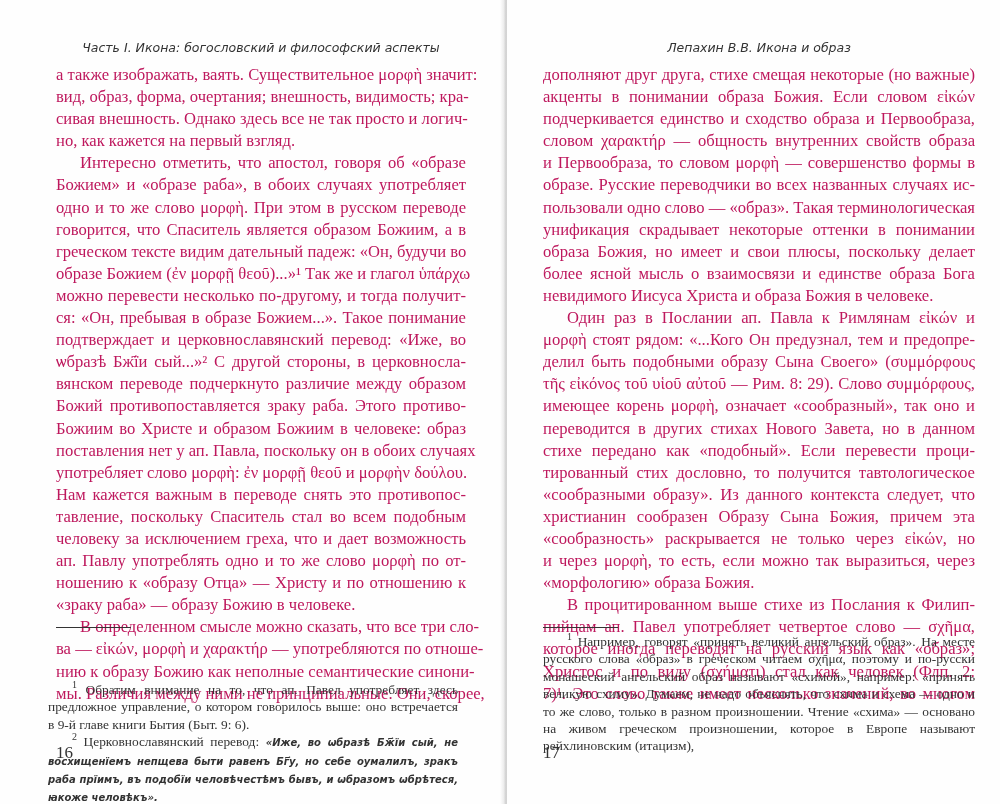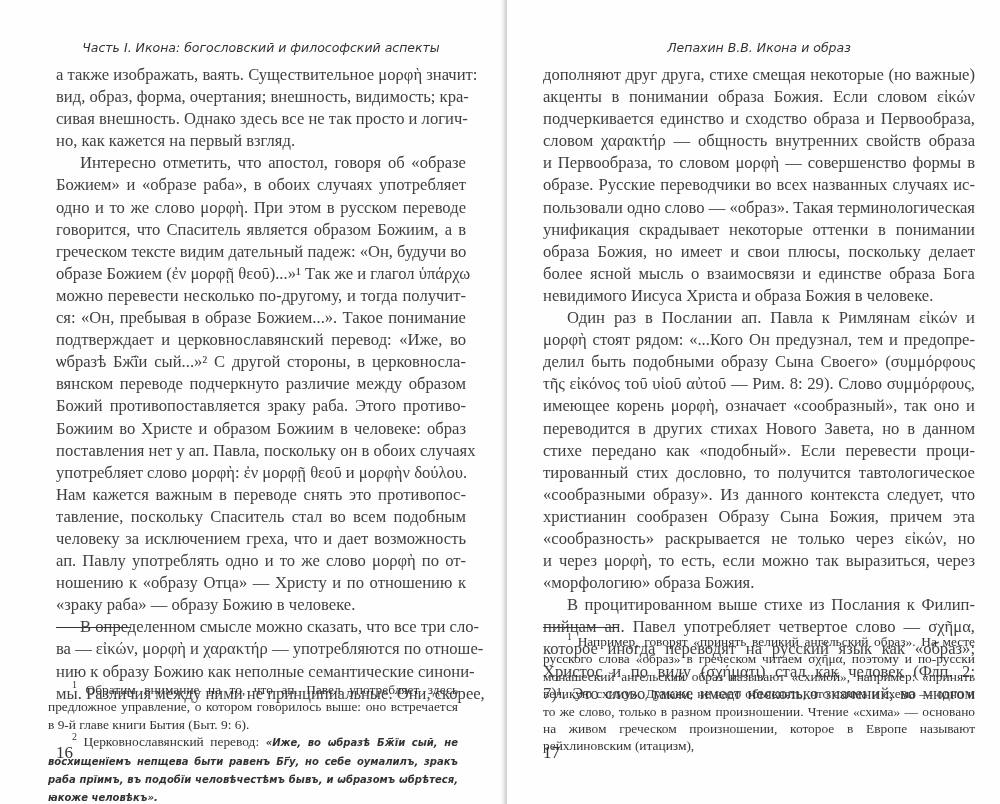--- a/index.html
+++ b/index.html
@@ -19,21 +19,21 @@
     background: linear-gradient(to right, #ffffff 0%, #eeeeee 30%, #cfcfcf 50%, #e6e6e6 70%, #fafafa 100%);
   }
   .running-head {
     position: absolute; top: 40px; font-family: "DejaVu Sans", sans-serif;
     font-style: italic; font-size: 12.5px; color: #333; text-align: center;
   }
   .left .running-head { left: 56px; width: 410px; }
   .right .running-head { left: 36px; width: 432px; }
   .body-text {
     position: absolute; top: 64px; font-size: 16.6px; line-height: 22.1px;
-    text-align: justify; color: #404040;
+    text-align: justify; color: #be185d;
   }
   .left .body-text { left: 56px; width: 410px; }
   .right .body-text { left: 36px; width: 432px; }
   .line { display: block; white-space: nowrap; text-align-last: justify; text-align: justify; }
   .line.last { text-align-last: left; }
   .indent { padding-left: 24px; }
   sup { font-size: 10px; vertical-align: 6px; line-height: 0; }
   .fn-rule { position: absolute; height: 1px; background: #333; width: 75px; }
   .left .fn-rule { left: 56px; top: 627px; }
   .right .fn-rule { left: 36px; top: 627px; }

